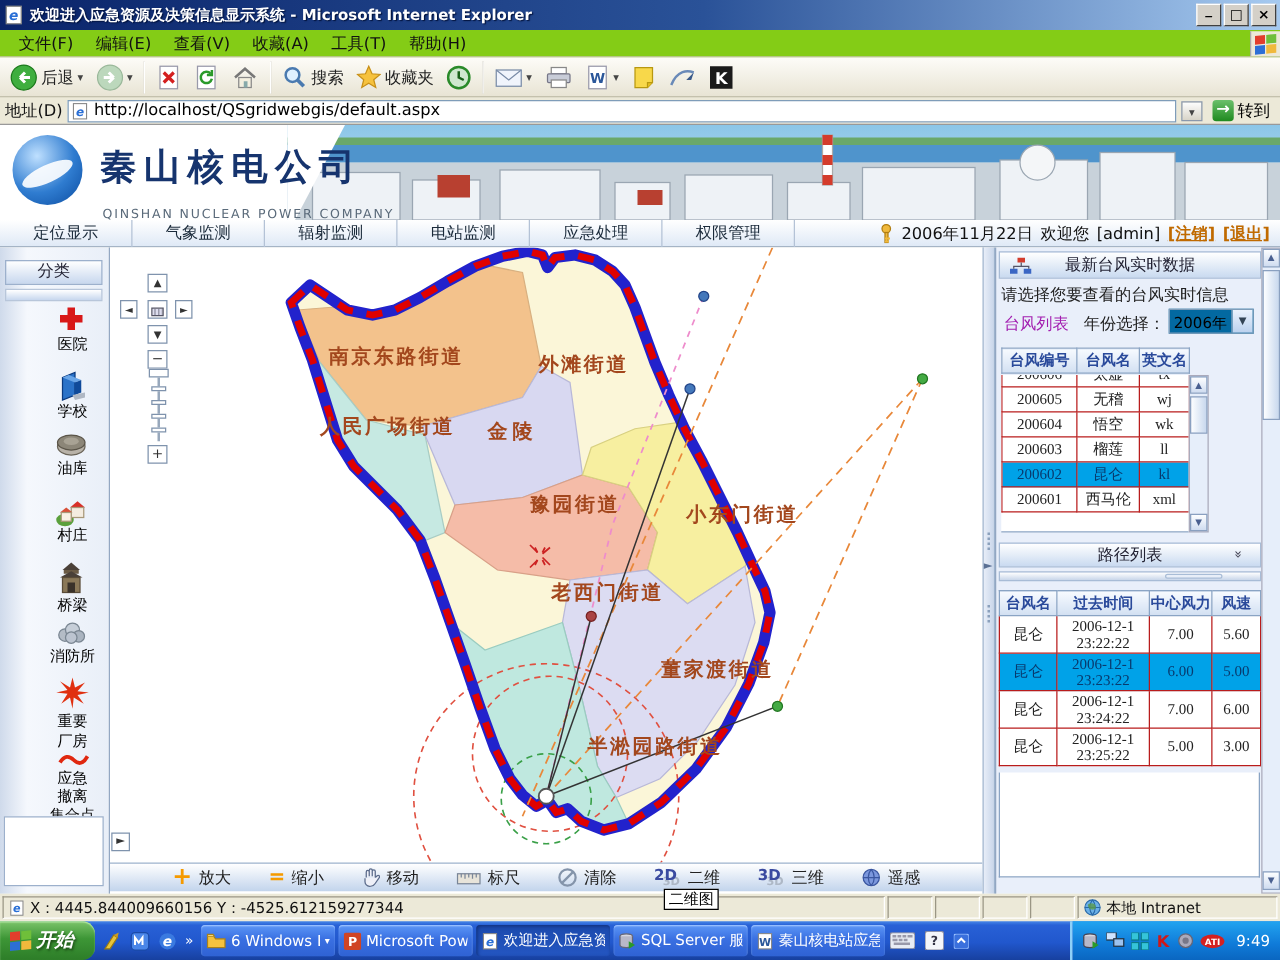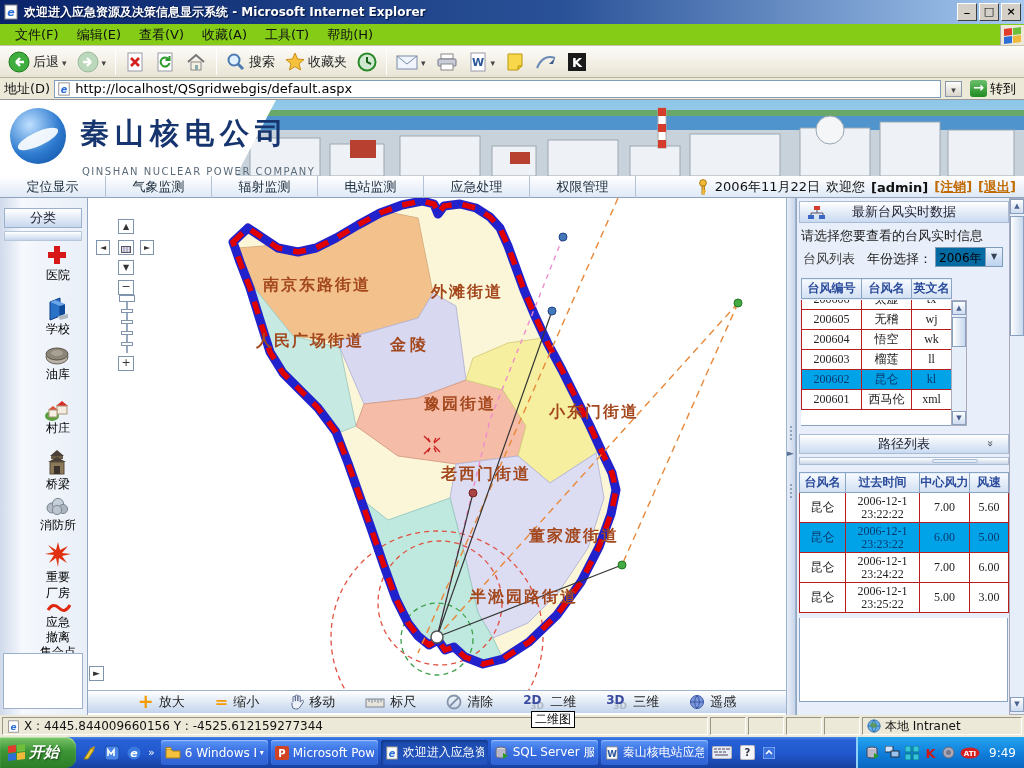--- a/index.html
+++ b/index.html
@@ -38,21 +38,21 @@
 
 .banner{left:0;top:100px;width:1024px;height:76px;background:#fff;overflow:hidden;}
 .logo-circle{left:10px;top:8px;width:56px;height:56px;border-radius:50%;background:radial-gradient(circle at 35% 30%,#bfe0ff,#2f7cd0 55%,#0a4a9e);overflow:hidden;}
 .logo-swoosh{position:absolute;left:6px;top:24px;width:44px;height:14px;border-radius:50%;background:#fff;transform:rotate(-25deg);opacity:.9;}
 .co-cn{left:80px;top:14px;font-size:29px;font-weight:bold;color:#16346e;letter-spacing:6px;font-family:"DejaVu Serif","Liberation Serif",serif;}
 .co-en{left:82px;top:50px;font-size:10px;color:#5a6a7a;letter-spacing:1.5px;margin-top:16px;}
 
 .navtabs{left:0;top:176px;width:1024px;height:22px;background:linear-gradient(#ffffff,#dfe9f6);border-bottom:1px solid #8fa3bd;display:flex;align-items:center;}
 .navtab{width:106px;text-align:center;font-size:13px;color:#1a2a3a;border-right:1px solid #b4c2d6;height:22px;line-height:21px;}
 .userarea{position:absolute;right:8px;top:0;height:22px;display:flex;align-items:center;gap:6px;font-size:13px;color:#111;}
-.userarea b{font-weight:bold;}
+.userarea b{font-weight:normal;}
 .link-orange{color:#c06a00;text-decoration:underline;font-weight:bold;}
 
 .main{left:0;top:198px;width:1024px;height:517px;background:#fff;}
 
 .sidebar{left:0;top:0;width:88px;height:517px;background:linear-gradient(90deg,#cfdaeb,#f5f8fd 25%,#e9eff8);border-right:1px solid #93a7c2;}
 .side-head{left:4px;top:10px;width:78px;height:20px;background:linear-gradient(#ffffff,#c7d7ee);border:1px solid #9cb0cc;text-align:center;line-height:18px;font-size:13px;color:#223;}
 .side-strip{left:4px;top:33px;width:78px;height:10px;background:linear-gradient(#ffffff,#c7d7ee);border:1px solid #b8c6da;}
 .sphere{width:13px;height:13px;border-radius:50%;background:radial-gradient(circle at 35% 30%,#d8e9ff,#5c90d2 45%,#1e4d9c);}
 .side-label{font-size:12px;color:#000;text-align:center;width:60px;line-height:14px;}
 .side-box{left:3px;top:455px;width:80px;height:56px;background:#fff;border:1px solid #9cb0cc;}
@@ -541,21 +541,21 @@
       <div class="a" style="left:4px;top:29px;font-size:13px;color:#222;">请选择您要查看的台风实时信息</div>
       <div class="a p-head" style="left:2px;top:3px;width:210px;height:22px;">
         <svg class="a" style="left:8px;top:4px;" width="18" height="14" viewBox="0 0 18 14">
             <rect x="6" y="0" width="6" height="4" fill="#d43c2c"></rect>
             <rect x="0" y="9" width="6" height="4" fill="#3a66c4"></rect>
             <rect x="11" y="9" width="6" height="4" fill="#3a66c4"></rect>
             <path d="M9 4 v3 M3 9 v-2 h12 v2" fill="none" stroke="#556"></path>
           </svg>
         <span>最新台风实时数据</span>
       </div>
-      <div class="a" style="left:6px;top:52px;font-size:13px;color:#404040;">台风列表</div>
+      <div class="a" style="left:6px;top:52px;font-size:13px;color:#a21caf;">台风列表</div>
       <div class="a" style="left:70px;top:52px;font-size:13px;color:#222;">年份选择：</div>
       <div class="a yearsel" style="left:138px;top:49px;width:68px;">
         <span class="val">2006年</span>
         <span class="drop">▼</span>
       </div>
 
       <table class="a tbl" style="left:4px;top:80px;width:150px;">
         <colgroup>
             <col style="width:60px">
             <col style="width:50px">

